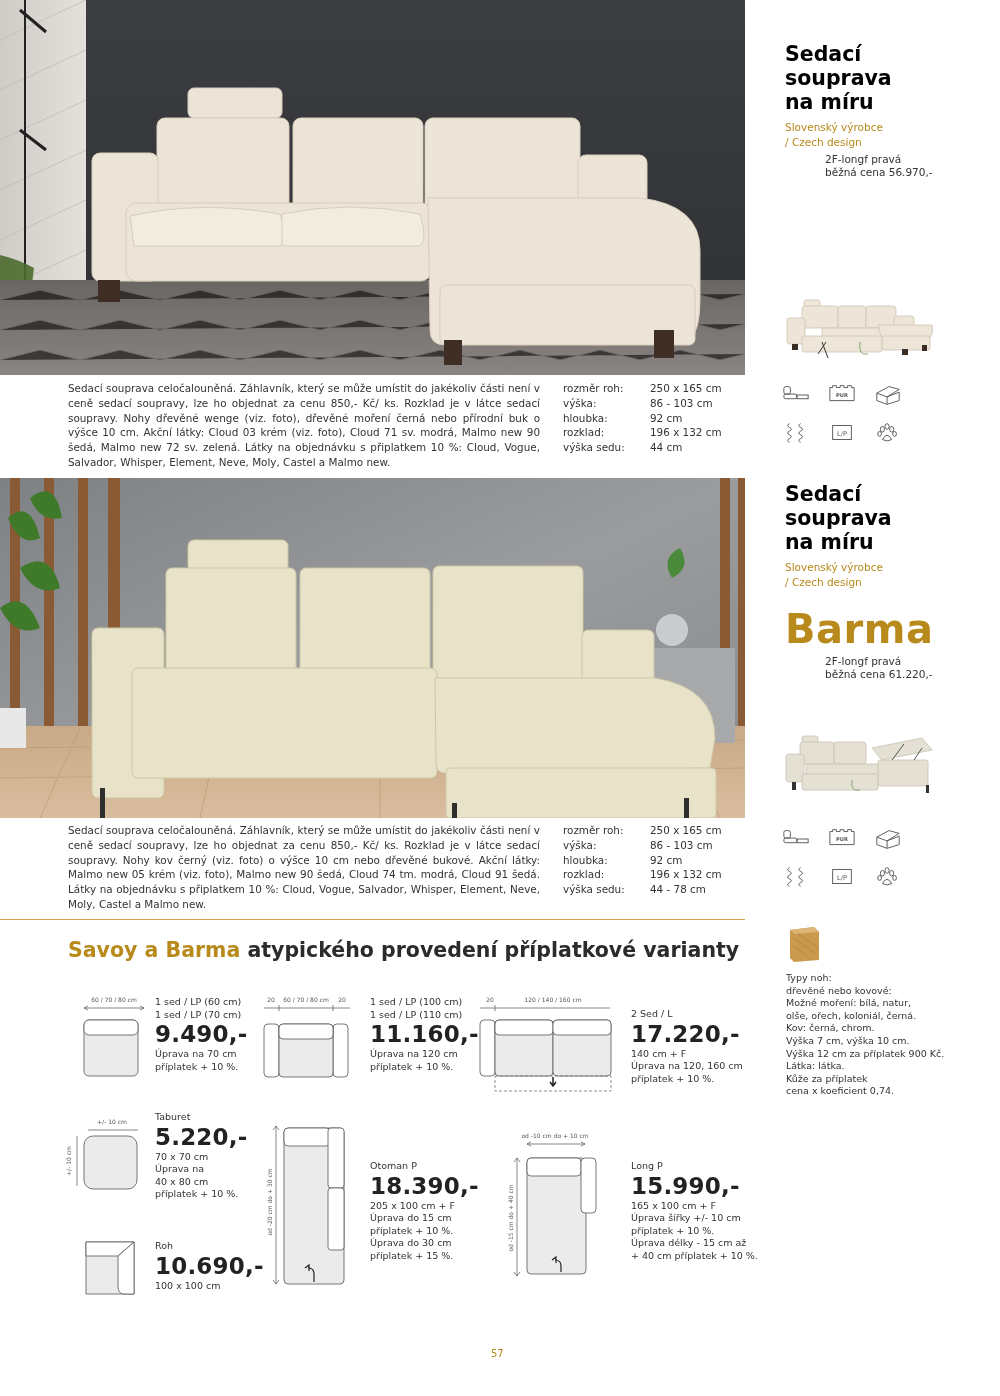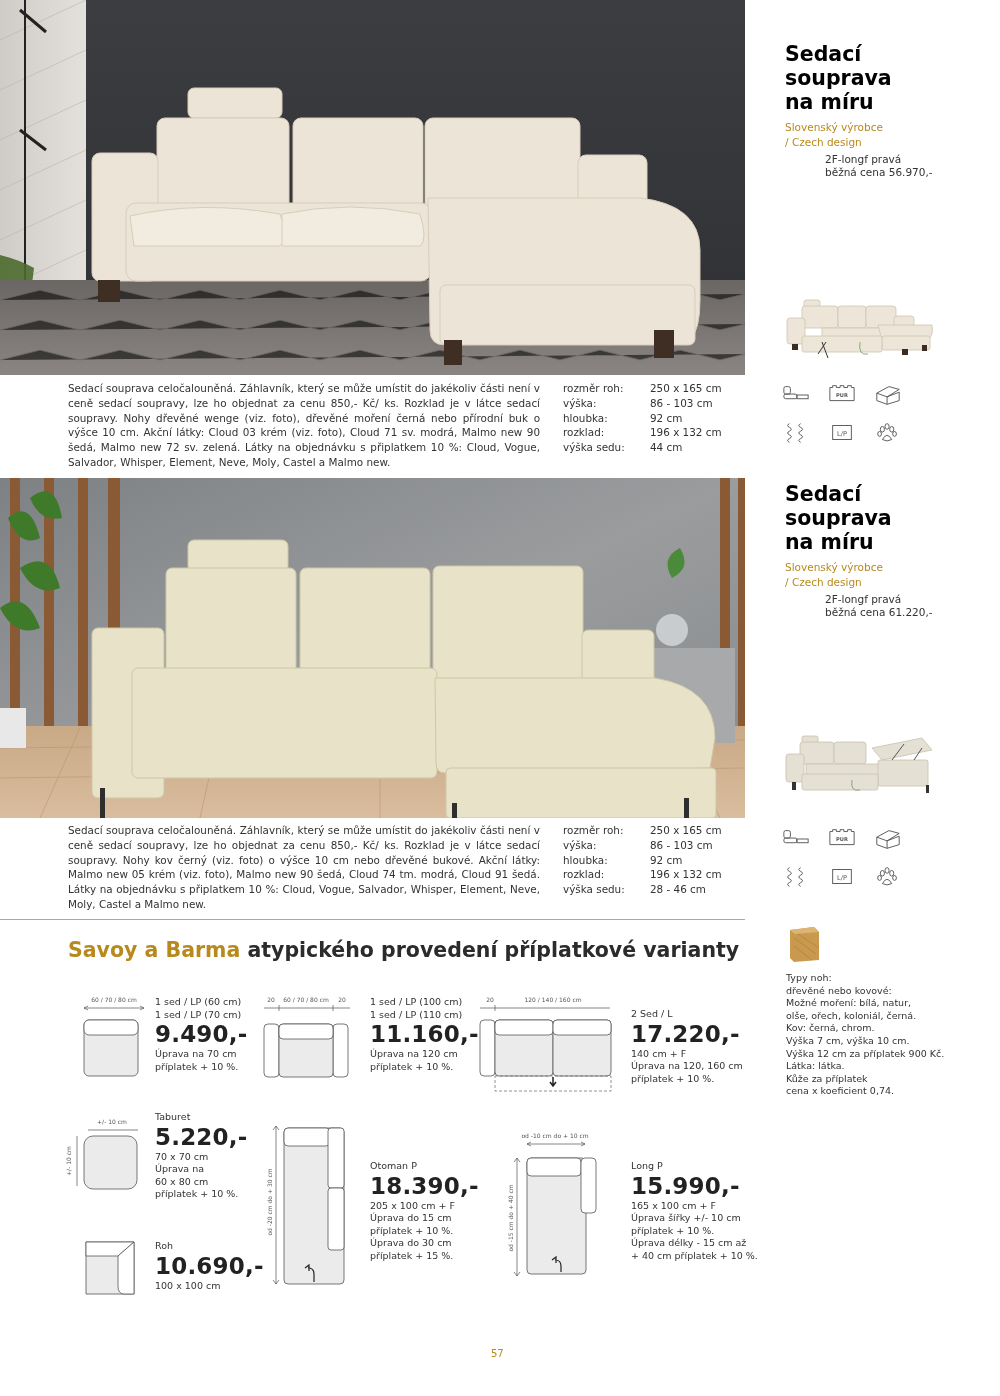--- a/index.html
+++ b/index.html
@@ -271,20 +271,21 @@
 <div class="side" style="top:482px;">
   <div class="kicker">
     <div>Sedací</div>
     <div>souprava</div>
     <div>na míru</div>
   </div>
   <div class="maker">
     <div>Slovenský výrobce</div>
     <div>/ Czech design</div>
   </div>
+  <div class="model">Barma</div>
   <div class="variant">2F-longf pravá</div>
   <div class="variant" style="margin-top:0">běžná cena 61.220,-</div>
 </div>
 
 <div class="thumb" style="top:730px;">
   <svg viewBox="0 0 152 68" width="152" height="68">
     <g fill="#e4e0d4" stroke="#c7c1ae" stroke-width=".8">
       <rect x="20" y="6" width="16" height="8" rx="2"></rect>
       <rect x="18" y="12" width="34" height="22" rx="3"></rect>
       <rect x="52" y="12" width="32" height="22" rx="3"></rect>
@@ -362,21 +363,21 @@
   <div class="r">
       <span class="k">hloubka:</span>
       <span>92 cm</span>
     </div>
   <div class="r">
       <span class="k">rozklad:</span>
       <span>196 x 132 cm</span>
     </div>
   <div class="r">
       <span class="k">výška sedu:</span>
-      <span>28 - 46 cm</span>
+      <span>44 - 78 cm</span>
     </div>
 </div>
 
 <div class="hr"></div>
 
 <div class="section-title">
   <span class="gold">Savoy a Barma</span><span> atypického provedení příplatkové varianty</span>
 </div>
 
 <div class="leg-img">
@@ -456,21 +457,21 @@
   <path d="M24 14 L74 14" stroke="#555" stroke-width=".7"></path>
   <text class="dim" x="0" y="0" transform="translate(7 45) rotate(-90)" text-anchor="middle">+/- 10 cm</text>
   <path d="M13 20 L13 70" stroke="#555" stroke-width=".7"></path>
   <rect x="20" y="20" width="53" height="53" rx="9" fill="#ebebeb" stroke="#555" stroke-width=".8"></rect>
 </svg>
 <div class="abs" style="left:155px;top:1111px;">
   <div class="v-label">Taburet</div>
   <div class="v-price">5.220,-</div>
   <div class="v-note">70 x 70 cm</div>
   <div class="v-note">Úprava na</div>
-  <div class="v-note">60 x 80 cm</div>
+  <div class="v-note">40 x 80 cm</div>
   <div class="v-note">příplatek + 10 %.</div>
 </div>
 
 <svg class="abs" style="left:82px;top:1238px;" width="60" height="60" viewBox="0 0 60 60">
   <path d="M4 4 L52 4 L52 56 L4 56 Z" fill="#ebebeb" stroke="#555" stroke-width=".8"></path>
   <path d="M4 4 L52 4 L36 18 L4 18 Z" fill="#fff" stroke="#555" stroke-width=".8"></path>
   <path d="M36 18 L52 4 L52 56 L42 56 Q36 56 36 48 Z" fill="#fff" stroke="#555" stroke-width=".8"></path>
 </svg>
 <div class="abs" style="left:155px;top:1240px;">
   <div class="v-label">Roh</div>

